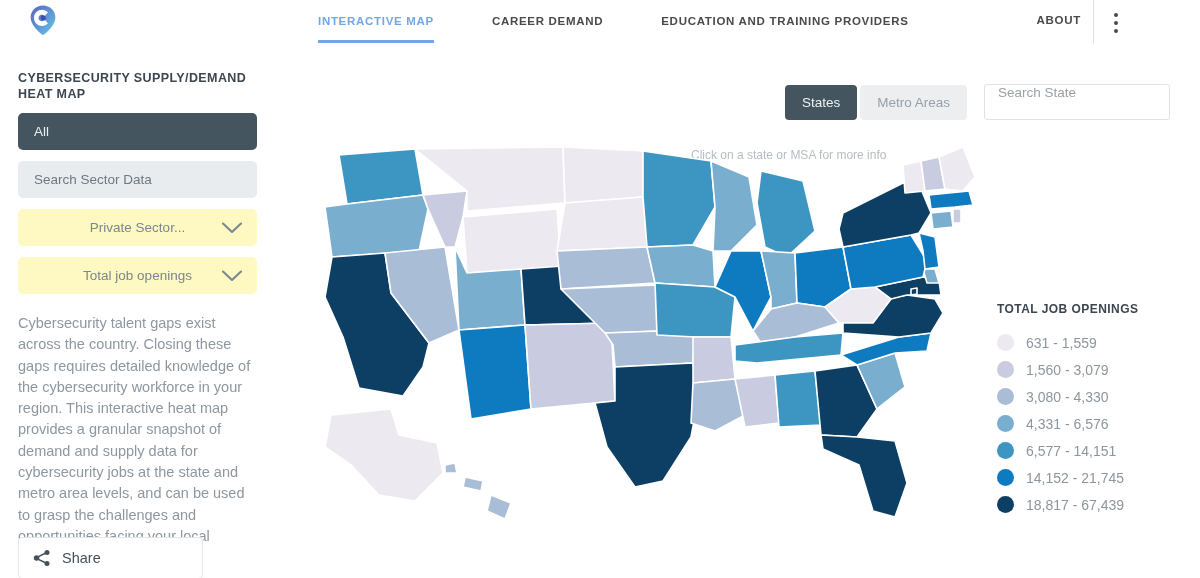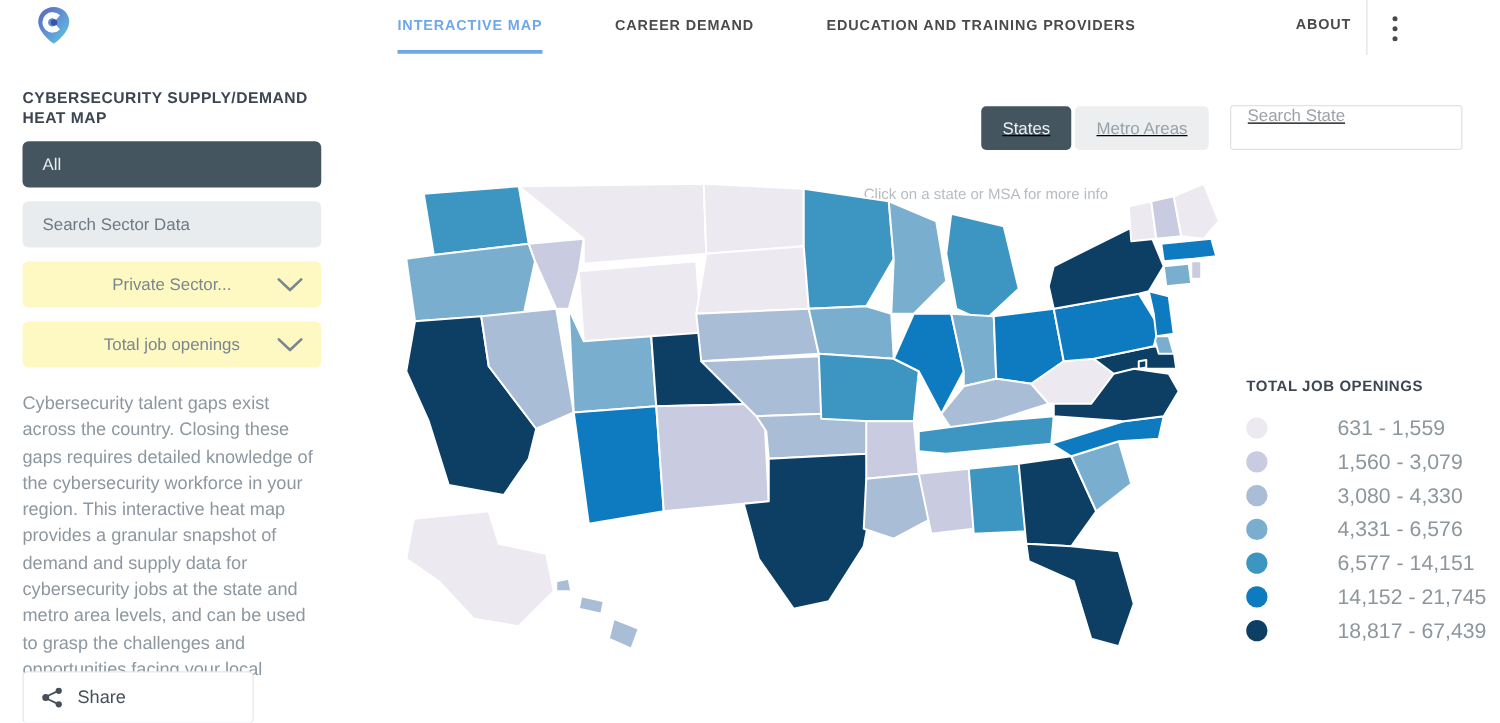--- a/index.html
+++ b/index.html
@@ -64,21 +64,21 @@
   }
   .share-btn {
     position:absolute; left: 18px; bottom: -1px; width: 185px; height: 42px;
     border: 1px solid #e4e7ea; border-radius: 4px; background:#fff;
     display:flex; align-items:center; padding-left: 14px; gap: 11px; cursor:pointer;
   }
   .share-label { font-size: 14.5px; color: #46505a; }
 
   
   .map-area { position:absolute; left: 275px; top: 47px; width: 925px; height: 531px; }
-  .toolbar { position:absolute; right: 30px; top: 37px; display:flex; align-items:center;text-decoration:underline; }
+  .toolbar { position:absolute; right: 30px; top: 37px; display:flex; align-items:center; }
   .tgl {
     height: 35px; display:flex; align-items:center; justify-content:center;
     font-size: 13.5px; border-radius:4px; cursor:pointer; padding: 0 17px;
   }
   .tgl.on { background:#44555f; color:#eef2f4; }
   .tgl.off { background:#eceef0; color:#97a1a8; margin-left: 3px; }
   .search-box {
     margin-left: 17px; width: 186px; height: 36px; border: 1px solid #dfe3e6;
     border-radius: 3px; background:#fff; display:flex; align-items:flex-start;
     padding: 0 10px 0 13px; position: relative; gap: 26px;
@@ -91,21 +91,21 @@
   .hint {
     position:absolute; left: 416px; top: 101px; font-size: 12px; color:#b6bcc2;
   }
   .usmap { position:absolute; left: 20px; top: 100px; width: 680px; height: 440px; }
 
   
   .legend { position:absolute; left: 722px; top: 255px; width: 200px; }
   .legend-title { font-size: 12px; font-weight: 700; color:#3c4651; letter-spacing:0.45px; margin-bottom: 13px; }
   .legend-row { display:flex; align-items:center; height: 27px; }
   .legend-dot { width: 17px; height: 17px; border-radius: 50%; margin-right: 12px; flex: none; }
-  .legend-label { font-size: 17px; color:#8d969d;margin-left:44px; }
+  .legend-label { font-size: 14px; color:#8d969d; }
 </style>
 </head>
 <body>
 
 <div class="page">
 
   <div class="header">
     <div class="logo-wrap">
       <svg class="logo-pin" viewBox="0 0 30 32">
         <defs>

